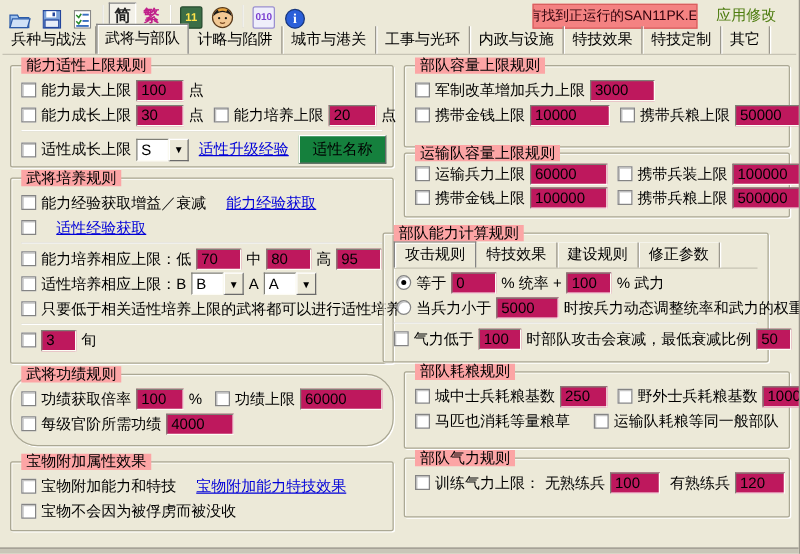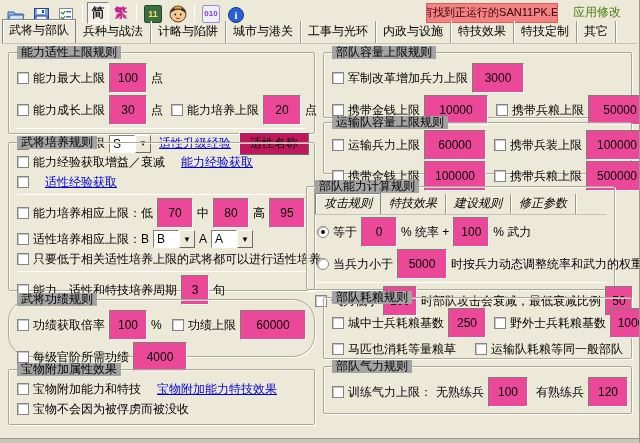--- a/index.html
+++ b/index.html
@@ -37,44 +37,44 @@
   
   .tabbar { position:absolute; top:25px; left:2px; right:2px; height:19px;
     display:flex; align-items:flex-end; border-bottom:1px solid #c6c3b4; }
   .tab { padding:2px 7px 3px 7px; cursor:pointer; border-right:1px solid #9a978c;
     box-shadow:1px 0 0 #fff; white-space:nowrap; }
   .tab.active { border:1px solid #848484; border-bottom:none; background:#ECE9D8;
     box-shadow:inset 1px 1px 0 #fff; padding:2px 6px 4px 6px; }
   
   .group { position:absolute; border:1px solid #aba894; border-radius:2px;
     box-shadow:1px 1px 0 #ffffff, inset 1px 1px 0 rgba(255,255,255,.7); padding-top:8px; }
-  .gtitle { position:absolute; top:-7px; left:8px; background:#a3a3a3; padding:0 4px;
+  .gtitle { position:absolute; top:-7px; left:8px; background:#fca5a5; padding:0 4px;
     line-height:13px; white-space:nowrap;text-align:center; }
   .row { display:flex; align-items:center; gap:4px; margin:4px 8px; min-height:18px; white-space:nowrap; }
   .row.tight { margin:2px 8px; }
   .hr { height:1px; background:#b5b2a5; border-bottom:1px solid #fff; margin:3px 8px; }
   
   .cb { width:12px; height:12px; background:#fff; border:1px solid #848484;
     box-shadow:inset 1px 1px 0 rgba(90,90,90,.35); flex:none; cursor:pointer; }
   .radio { width:12px; height:12px; background:#fff; border:1px solid #848484; border-radius:50%;
     flex:none; cursor:pointer; position:relative; box-shadow:inset 1px 1px 0 rgba(90,90,90,.35); }
   .radio.sel::after { content:""; position:absolute; left:3px; top:3px; width:4px; height:4px;
     background:#000; border-radius:50%; }
-  .tf { height:30px; border:1px solid; border-color:#7f7f76 #fdfcf5 #fdfcf5 #7f7f76;
-    background:#ec4899; padding:0 3px; font:12px "Liberation Sans","DejaVu Sans",sans-serif;text-align:center; }
+  .tf { height:17px; border:1px solid; border-color:#7f7f76 #fdfcf5 #fdfcf5 #7f7f76;
+    background:#be185d; padding:0 3px; font:12px "Liberation Sans","DejaVu Sans",sans-serif; }
   .dd { display:flex; height:18px; flex:none; cursor:pointer; }
   .dd .dval { width:26px; background:#fff; border:1px solid; border-color:#7f7f76 #fdfcf5 #fdfcf5 #7f7f76;
     display:flex; align-items:center; padding:0 3px; }
   .dd .darr { width:16px; background:#ECE9D8; border:1px solid; border-color:#fff #6a6a6a #6a6a6a #fff;
     display:flex; align-items:center; justify-content:center; font-size:8px; color:#000; }
-  .btn { background:#be185d; border:1px solid; border-color:#fff #6a6a6a #6a6a6a #fff;
+  .btn { background:#15803d; border:1px solid; border-color:#fff #6a6a6a #6a6a6a #fff;
     padding:2px 10px; cursor:pointer; white-space:nowrap;font-family:Liberation Serif, serif; }
   .link { color:#0000d8; text-decoration:underline; cursor:pointer; white-space:nowrap; }
   
-  .itabs { display:flex; align-items:flex-end; margin:0 8px 2px 8px; border-bottom:1px solid #c6c3b4;font-style:italic; }
+  .itabs { display:flex; align-items:flex-end; margin:0 8px 2px 8px; border-bottom:1px solid #c6c3b4; }
   .itab { padding:1px 8px 2px 8px; cursor:pointer; border-right:1px solid #9a978c; box-shadow:1px 0 0 #fff; }
   .itab.active { border:1px solid #848484; border-bottom:none; box-shadow:inset 1px 1px 0 #fff; }
   .bottombar { position:absolute; left:0; right:0; bottom:0; height:5px;
     background:#c9c6b8; border-top:1px solid #9a978c; }
   svg { display:block; }
 </style>
 </head>
 <body>
 
 <div class="toolbar">
@@ -132,22 +132,22 @@
     <span class="tile tile-bin">010</span>
   </div>
   <div class="tbtn">
     <span class="info-circle">i</span>
   </div>
   <div class="banner">没有找到正运行的SAN11PK.EXE</div>
   <div class="applybtn">应用修改</div>
 </div>
 
 <div class="tabbar">
+  <div class="tab">兵种与战法</div>
   <div class="tab active">武将与部队</div>
-  <div class="tab">兵种与战法</div>
   <div class="tab">计略与陷阱</div>
   <div class="tab">城市与港关</div>
   <div class="tab">工事与光环</div>
   <div class="tab">内政与设施</div>
   <div class="tab">特技效果</div>
   <div class="tab">特技定制</div>
   <div class="tab">其它</div>
 </div>
 
 <div class="group" style="left:8px; top:52px; width:307px; height:82px;">
@@ -220,21 +220,20 @@
       <span class="darr">▼</span>
     </span>
   </div>
   <div class="row tight">
     <span class="cb"></span>
     <span>只要低于相关适性培养上限的武将都可以进行适性培养</span>
   </div>
   <div class="hr"></div>
   <div class="row tight">
     <span class="cb"></span>
-    <span>能力、适性和特技培养周期</span>
     <input class="tf" style="width: 28px;" value="3">
     <span>旬</span>
   </div>
 </div>
 
 <div class="group" style="left:8px; top:299px; width:307px; height:58px;border-radius:22px;">
   <div class="gtitle">武将功绩规则</div>
   <div class="row tight">
     <span class="cb"></span>
     <span>功绩获取倍率</span>

